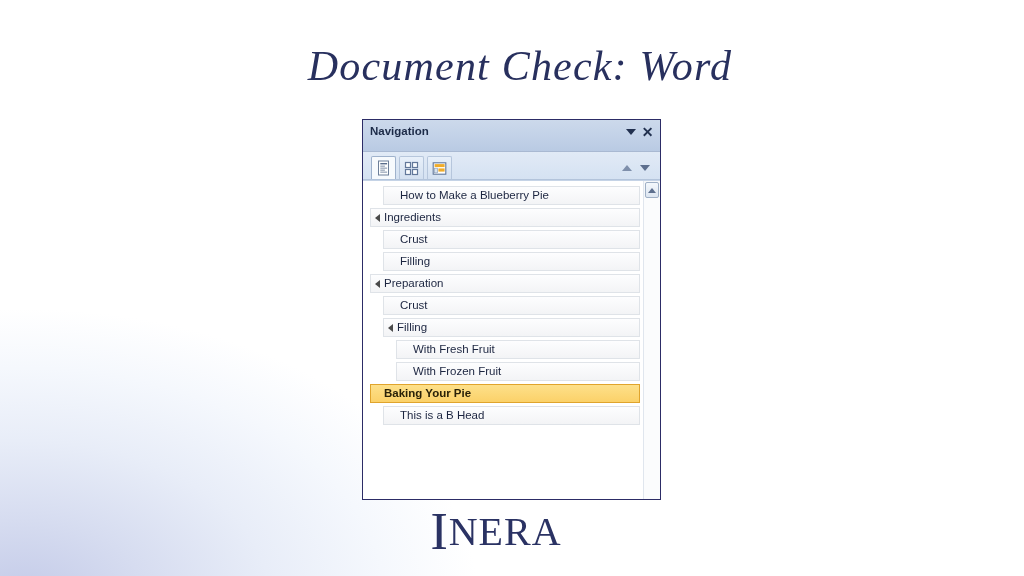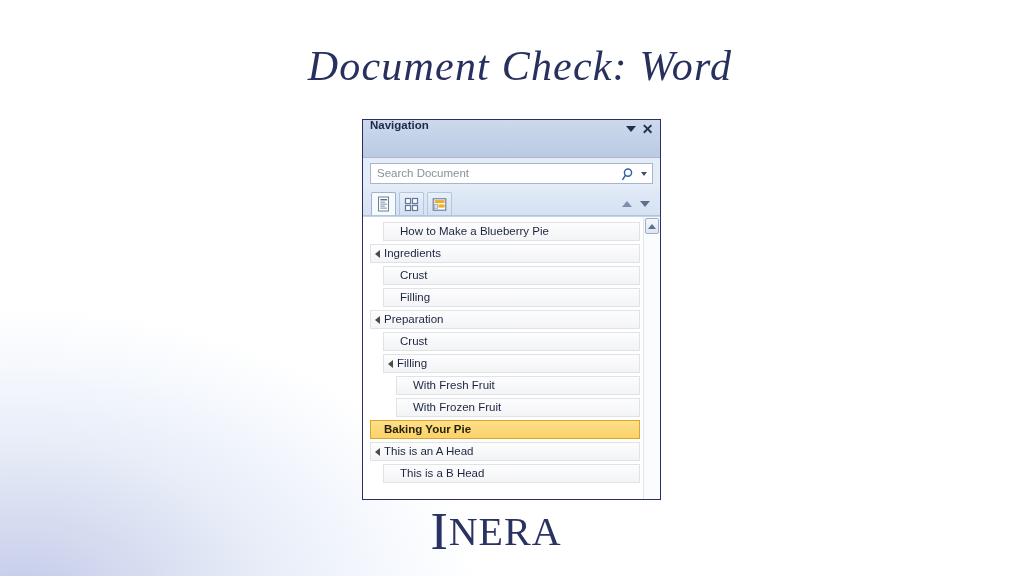--- a/index.html
+++ b/index.html
@@ -51,23 +51,24 @@
     border: 1px solid #2c2c66;
     background: #eef3fb;
     display: flex;
     flex-direction: column;
     font-size: 11.5px;
     color: #1f2a44;
   }
 
   
   .pane-titlebar {
-    height: 38px;
-    box-sizing: border-box;
-    display: flex;
+    height: 32px;
+    box-sizing: border-box;
+    display: flex;
+    align-items: center;
     padding: 0 4px 8px 7px;
     background: linear-gradient(to bottom, #ccd9eb 0%, #c3d2e8 50%, #b9cae3 100%);
     border-bottom: 1px solid #a9b9d2;
     flex: 0 0 auto;
   }
   .pane-title {
     font-size: 11.5px;
     font-weight: 600;
     color: #1c2a47;
     flex: 1 1 auto;
@@ -312,30 +313,20 @@
     <div class="pane-titlebar">
       <span class="pane-title">Navigation</span>
       <span class="tb-btn">
         <span class="tb-caret"></span>
       </span>
       <span class="tb-btn">
         <span class="tb-close">✕</span>
       </span>
     </div>
 
-    <div class="search-row">
-      <div class="search-box">
-        <span class="search-input-text">Search Document</span>
-        <svg class="mag-icon" viewBox="0 0 14 14">
-          <circle cx="6" cy="5.6" r="3.6" fill="none" stroke="#2f5fa8" stroke-width="1.4"></circle>
-          <line x1="3.2" y1="8.6" x2="0.8" y2="12.4" stroke="#2f5fa8" stroke-width="1.5" stroke-linecap="round"></line>
-        </svg>
-        <span class="search-caret"></span>
-      </div>
-    </div>
 
     <div class="tab-row">
 
       <div class="tab active">
         <svg width="14" height="16" viewBox="0 0 14 16">
           <rect x="1.5" y="1" width="10" height="14" fill="#fdfefe" stroke="#6d7f99" stroke-width="1"></rect>
           <rect x="3.3" y="3" width="6.8" height="1.4" fill="#5b6e8c"></rect>
           <rect x="3.3" y="5.6" width="4.6" height="1.1" fill="#8a99ae"></rect>
           <rect x="3.3" y="7.6" width="6.8" height="1.1" fill="#8a99ae"></rect>
           <rect x="3.3" y="9.6" width="4.6" height="1.1" fill="#8a99ae"></rect>
@@ -414,26 +405,20 @@
             <span class="lbl">With Fresh Fruit</span>
           </div>
           <div class="node lvl3">
             <span class="twisty"></span>
             <span class="lbl">With Frozen Fruit</span>
           </div>
           <div class="node lvl1 sel">
             <span class="twisty"></span>
             <span class="lbl">Baking Your Pie</span>
           </div>
-          <div class="node lvl1">
-            <span class="twisty">
-              <i></i>
-            </span>
-            <span class="lbl">This is an A Head</span>
-          </div>
           <div class="node lvl2">
             <span class="twisty"></span>
             <span class="lbl">This is a B Head</span>
           </div>
         </div>
       <div class="vscroll">
         <div class="sb-btn">
           <span class="sb-up"></span>
         </div>
         <div class="sb-track"></div>

